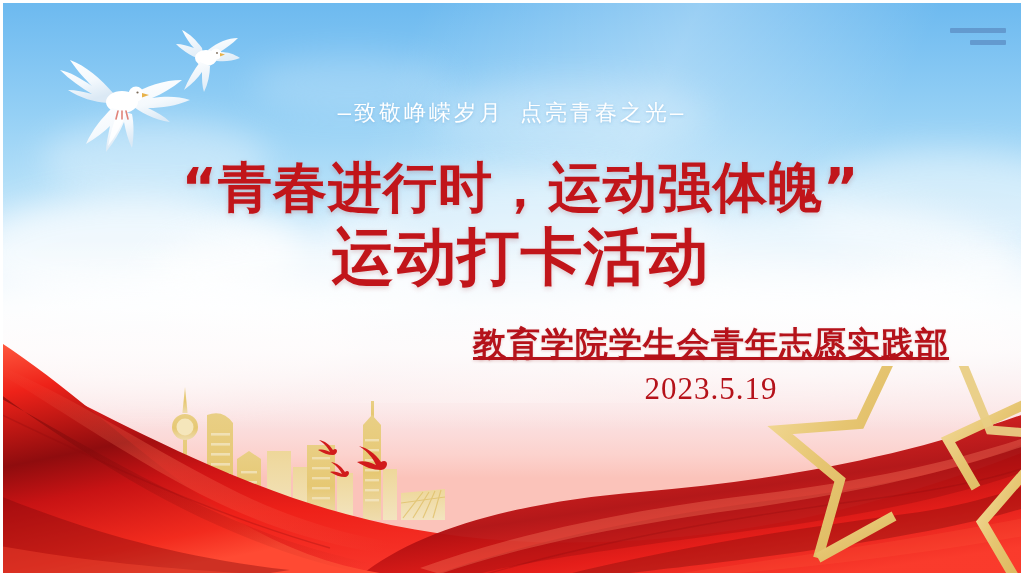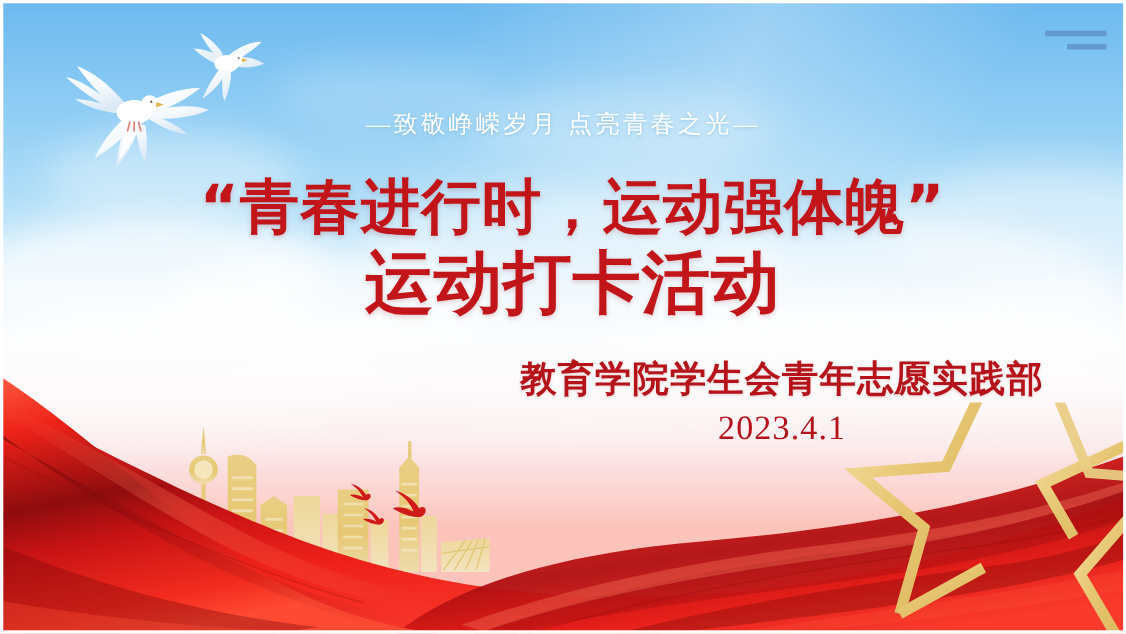--- a/index.html
+++ b/index.html
@@ -51,37 +51,37 @@
   .dove svg{display:block;}
 
   
   .corner-lines{position:absolute;right:18px;top:28px;display:flex;flex-direction:column;align-items:flex-end;gap:7px;}
   .corner-lines i{display:block;height:5px;border-radius:1px;background:#5f93c9;opacity:.85;}
   .corner-lines i.l1{width:56px;}
   .corner-lines i.l2{width:36px;}
 
   
   .subtitle{position:absolute;left:0;right:0;top:98px;text-align:center;
-    font-family:Liberation Serif, serif;
+    font-family:Liberation Mono, monospace;
     font-size:22px;letter-spacing:3px;color:#ffffff;font-weight:500;
     text-shadow:0 1px 3px rgba(110,170,215,.55);}
 
   .title-block{position:absolute;left:0;right:0;top:158px;text-align:center;}
   .title-line{
     font-family:"DejaVu Sans","Liberation Sans",sans-serif;
     font-weight:bold;color:#c1151a;line-height:1.12;
     letter-spacing:1px;
     text-shadow:0 2px 5px rgba(150,40,40,.22);padding-left:17px;}
   .title-line.t1{font-size:54px;}
   .title-line.t2{font-size:62px;margin-top:4px;}
 
   .org-block{position:absolute;right:28px;top:322px;text-align:center;width:570px;}
   .org-name{font-family:"DejaVu Sans","Liberation Sans",sans-serif;
     font-size:33px;font-weight:bold;color:#b5121a;letter-spacing:1px;
-    text-shadow:0 1px 3px rgba(150,40,40,.2);}
+    text-shadow:0 1px 3px rgba(150,40,40,.2);text-decoration:underline;}
   .org-date{font-family:"Liberation Serif","DejaVu Serif",serif;
     font-size:31px;color:#b5121a;margin-top:4px;letter-spacing:1px;}
 
   
   .skyline{position:absolute;left:95px;bottom:56px;width:360px;height:135px;pointer-events:none;}
   .skyline svg{display:block;width:100%;height:100%;}
 
   .birds{position:absolute;left:315px;bottom:80px;width:110px;height:60px;pointer-events:none;}
 
   
@@ -167,21 +167,21 @@
 
   <div class="subtitle">—致敬峥嵘岁月  点亮青春之光—</div>
 
   <div class="title-block">
     <div class="title-line t1">“青春进行时，运动强体魄”</div>
     <div class="title-line t2">运动打卡活动</div>
   </div>
 
   <div class="org-block">
     <div class="org-name">教育学院学生会青年志愿实践部</div>
-    <div class="org-date">2023.4.1</div>
+    <div class="org-date">2023.5.19</div>
   </div>
 
   <div class="skyline">
     <svg viewBox="0 0 360 135" preserveAspectRatio="none">
       <defs>
         <linearGradient id="gold" x1="0" y1="0" x2="0" y2="1">
           <stop offset="0%" stop-color="#e9cf85"></stop>
           <stop offset="55%" stop-color="#e6c873"></stop>
           <stop offset="100%" stop-color="#efdcae"></stop>
         </linearGradient>

